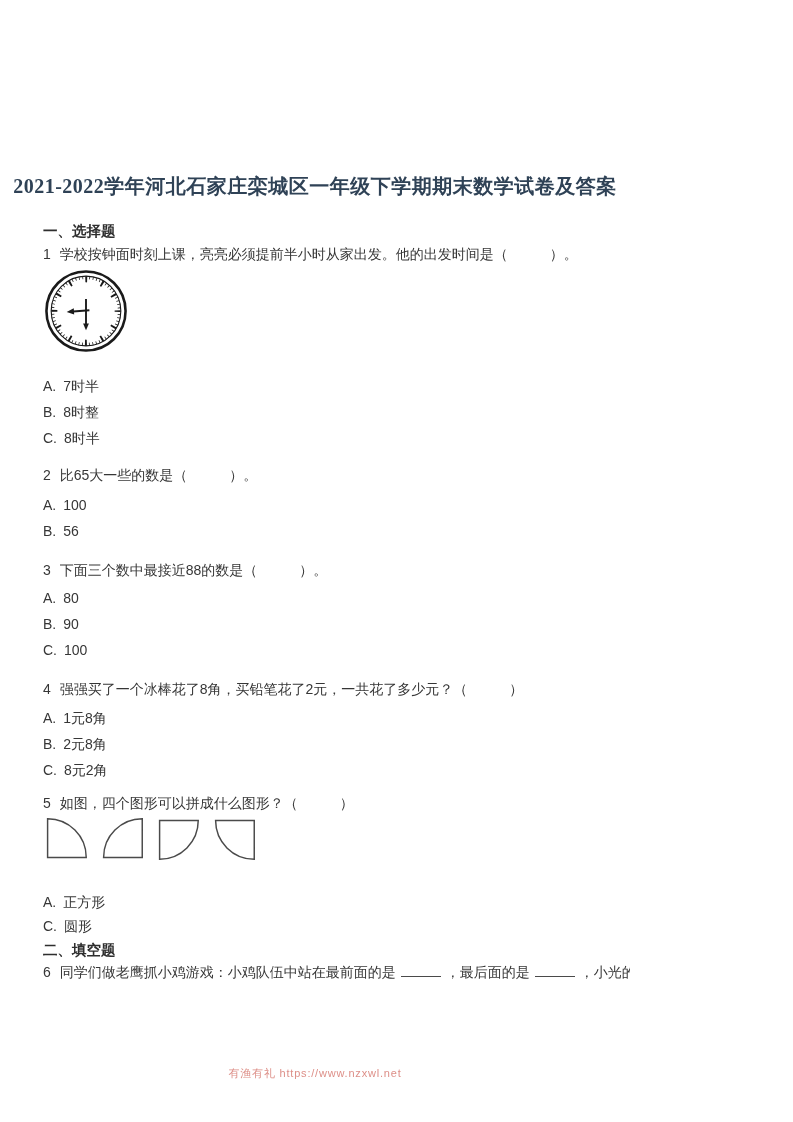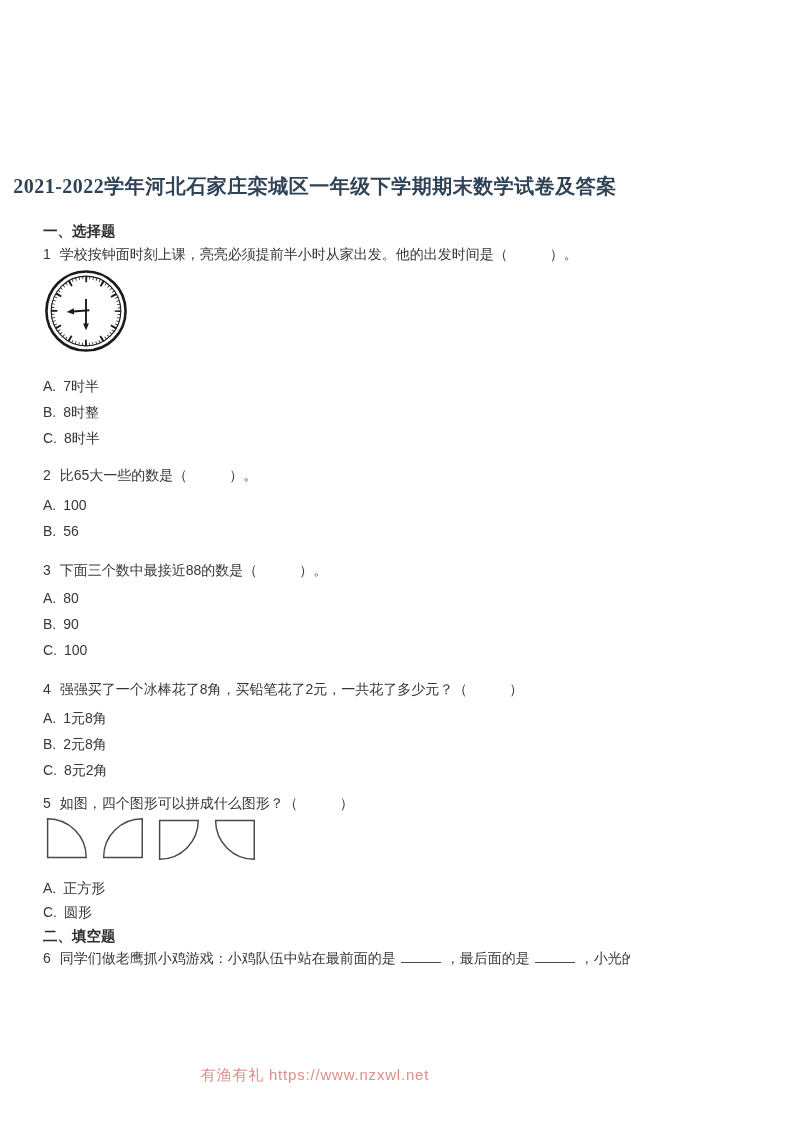--- a/index.html
+++ b/index.html
@@ -45,21 +45,21 @@
   .q5 { margin-top:11px; }
   .q6 { margin-top:3px; }
   .qnum { margin-right:9px; }
   .clock-figure { margin-top:5px; width:86px; height:86px; }
   .clock-figure svg { display:block; width:86px; height:86px; }
   .options { list-style:none; }
   .opt-q1 { margin-top:19px; }
   .opt-q2 { margin-top:8px; }
   .opt-q3 { margin-top:6px; }
   .opt-q4 { margin-top:7px; }
-  .opt-q5 { margin-top:13px; }
+  .opt-q5 { margin-top:27px; }
   .option {
     font-size:14px;
     line-height:26px;
     color:#363636;
   }
   .opt-q5 .option { line-height:24px; }
   .olabel { margin-right:7px; }
   .shapes-row {
     margin-top:3px;
     display:flex;
@@ -75,21 +75,21 @@
     height:13px;
     border-bottom:1px solid #4a4a4a;
     margin:0 5px;
     vertical-align:baseline;
   }
   .footer {
     position:absolute;
     left:0; top:1066px;
     width:100%;
     text-align:center;
-    font-size:15px;
+    font-size:11px;
     letter-spacing:0.8px;
     color:#dd8f88;
   }
 </style>
 </head>
 <body>
 
 <div class="page">
 
   <h1 class="title">2021-2022学年河北石家庄栾城区一年级下学期期末数学试卷及答案</h1>

